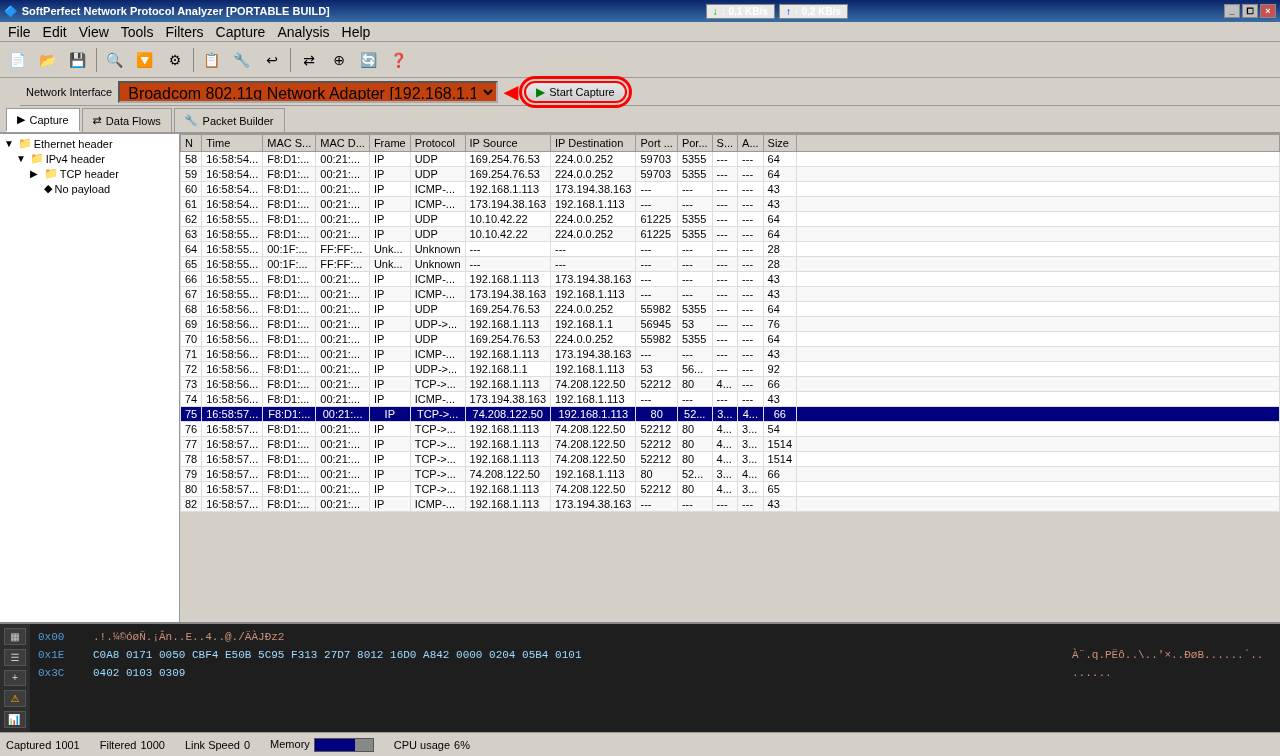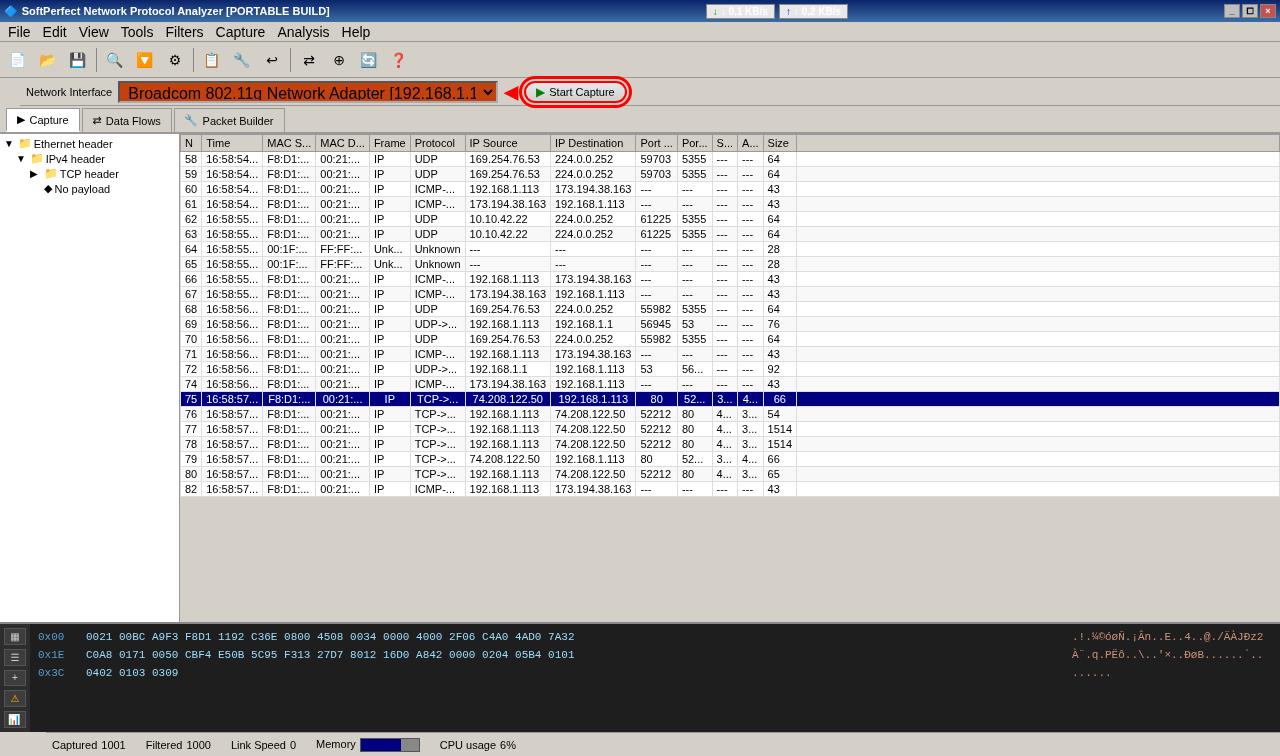--- a/index.html
+++ b/index.html
@@ -228,39 +228,38 @@
     #hex-content {
       flex: 1;
       padding: 4px 8px;
       font-family: 'Courier New', monospace;
       font-size: 11px;
       color: #c8c8c8;
       overflow: auto;
     }
     .hex-row {
       display: flex;
-      gap: 12px;
+      gap: 19px;
       line-height: 18px;
       font-family: Liberation Mono, monospace;
     }
     .hex-offset { color: #569cd6; min-width: 36px; }
     .hex-bytes { color: #9cdcfe; flex: 1; }
     .hex-ascii { color: #ce9178; min-width: 200px; }
 
     
     #statusbar {
       background: #d4d0c8;
       height: 24px;
       display: flex;
       align-items: center;
       padding: 0 6px;
       border-top: 1px solid #999;
       gap: 20px;
       font-size: 11px;
-      margin-left: 46px;
     }
     .status-item { display: flex; gap: 4px; }
     .memory-bar {
       width: 60px;
       height: 14px;
       background: #888;
       border: 1px solid #555;
       position: relative;
     }
     .memory-fill {
@@ -632,20 +631,36 @@
             <td>192.168.1.1</td>
             <td>192.168.1.113</td>
             <td>53</td>
             <td>56...</td>
             <td>---</td>
             <td>---</td>
             <td>92</td>
             <td></td>
           </tr>
           <tr>
+            <td>73</td>
+            <td>16:58:56...</td>
+            <td>F8:D1:...</td>
+            <td>00:21:...</td>
+            <td>IP</td>
+            <td>TCP-&gt;...</td>
+            <td>192.168.1.113</td>
+            <td>74.208.122.50</td>
+            <td>52212</td>
+            <td>80</td>
+            <td>4...</td>
+            <td>---</td>
+            <td>66</td>
+            <td></td>
+          </tr>
+          <tr>
             <td>74</td>
             <td>16:58:56...</td>
             <td>F8:D1:...</td>
             <td>00:21:...</td>
             <td>IP</td>
             <td>ICMP-...</td>
             <td>173.194.38.163</td>
             <td>192.168.1.113</td>
             <td>---</td>
             <td>---</td>
@@ -775,21 +790,20 @@
   <div id="hex-left-icons">
     <div class="hex-icon-btn">▦</div>
     <div class="hex-icon-btn">☰</div>
     <div class="hex-icon-btn">+</div>
     <div class="hex-icon-btn" style="color:#ffaa00;">⚠</div>
     <div class="hex-icon-btn">📊</div>
   </div>
   <div id="hex-content">
     <div class="hex-row">
       <span class="hex-offset">0x00</span>
-      <span class="hex-bytes">0021 00BC A9F3 F8D1 1192 C36E 0800 4508 0034 0000 4000 2F06 C4A0 4AD0 7A32</span>
       <span class="hex-ascii">.!.¼©óøÑ.¡Ân..E..4..@./ÄÀJÐz2</span>
     </div>
     <div class="hex-row">
       <span class="hex-offset">0x1E</span>
       <span class="hex-bytes">C0A8 0171 0050 CBF4 E50B 5C95 F313 27D7 8012 16D0 A842 0000 0204 05B4 0101</span>
       <span class="hex-ascii">À¨.q.PËô..\..'×..ÐøB......´..</span>
     </div>
     <div class="hex-row">
       <span class="hex-offset">0x3C</span>
       <span class="hex-bytes">0402 0103 0309</span>

